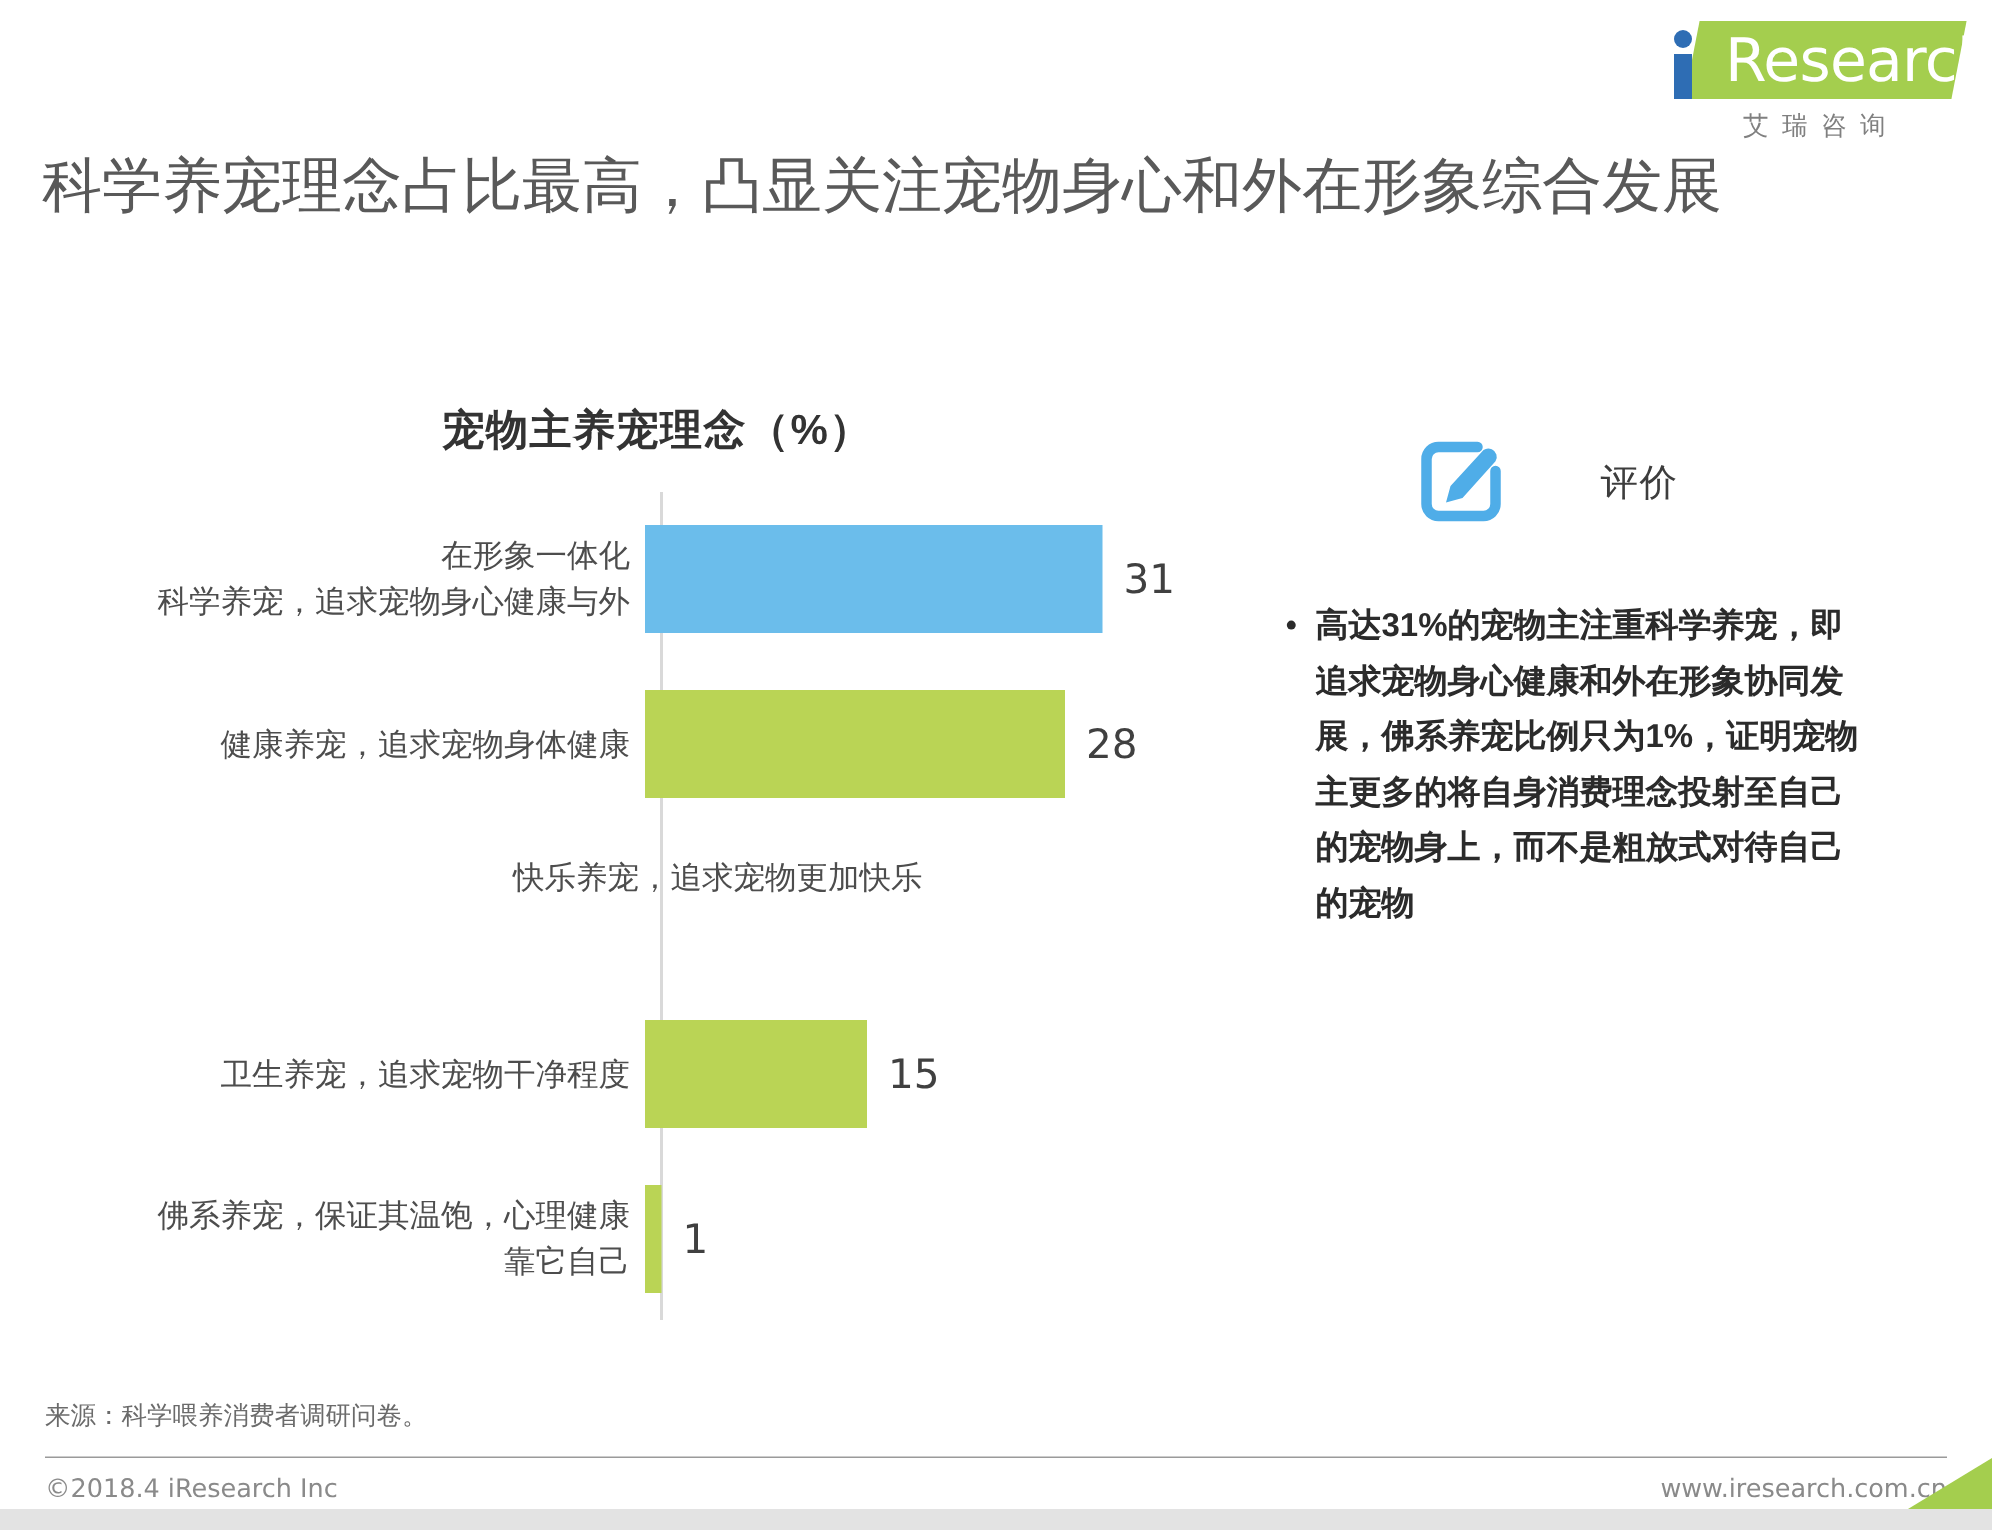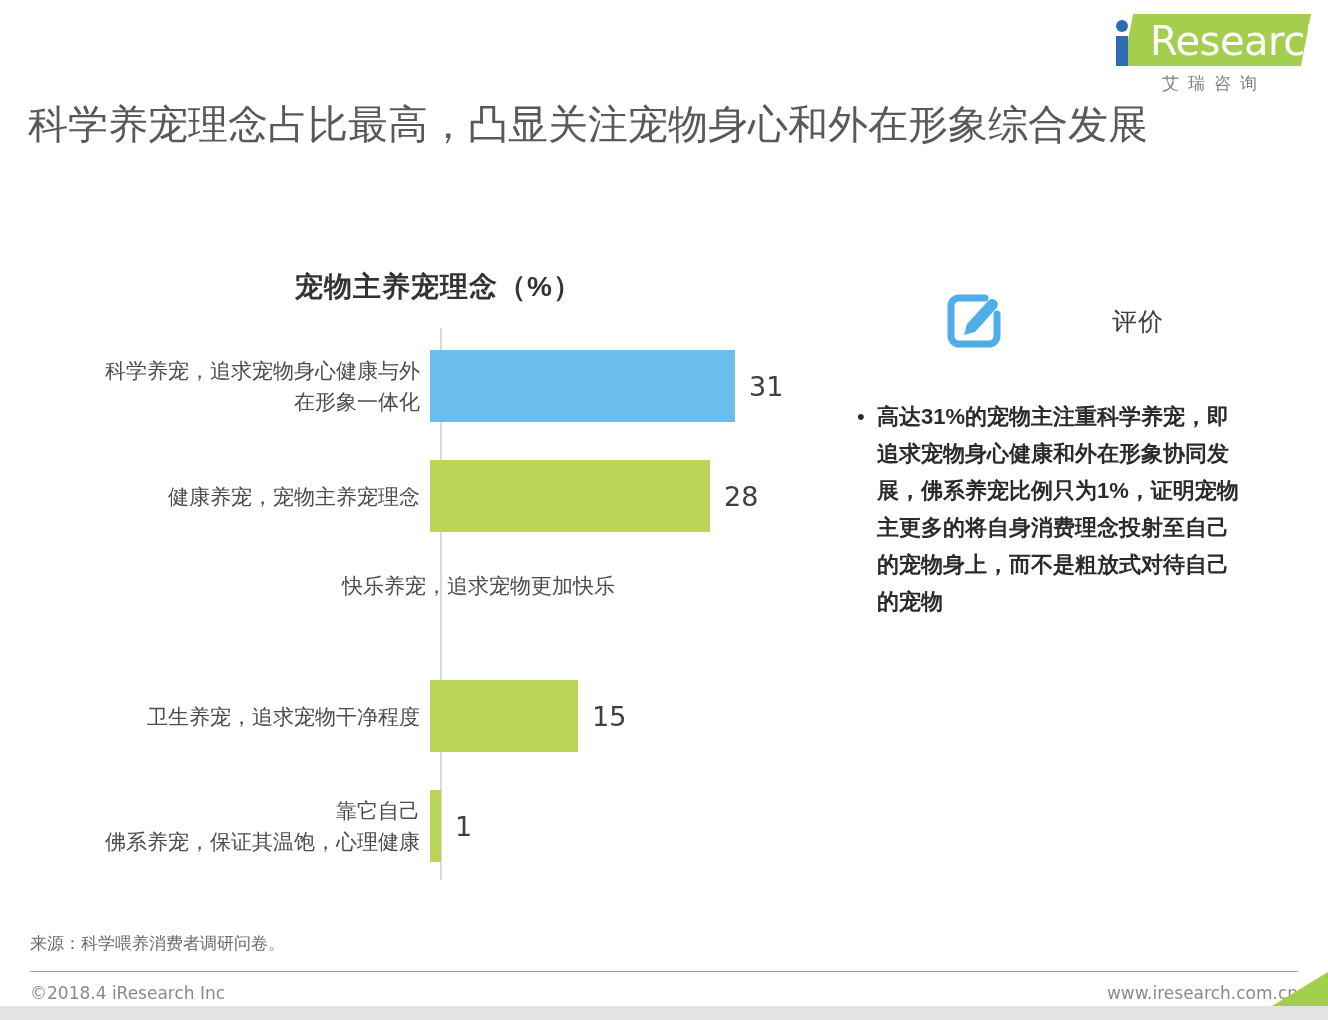--- a/index.html
+++ b/index.html
@@ -179,21 +179,20 @@
   .comment-panel {
     position: absolute;
     left: 845px;
     top: 292px;
     width: 470px;
   }
   .comment-head {
     display: flex;
     align-items: center;
     padding-left: 100px;
-    gap: 45px;
   }
   .edit-icon {
     width: 58px;
     height: 58px;
     flex: none;
   }
   .comment-head-label {
     margin-left: 64px;
     font-size: 25px;
     color: #3d3d3d;
@@ -287,32 +286,32 @@
 
   <div class="headline">科学养宠理念占比最高，凸显关注宠物身心和外在形象综合发展</div>
 
   <div class="chart-title">宠物主养宠理念（%）</div>
 
   <div class="chart">
     <div class="axis-line"></div>
 
     <div class="bar-row" style="top:22px;height:72px;">
       <div class="bar-label">
+        <div>在形象一体化</div>
         <div>科学养宠，追求宠物身心健康与外</div>
-        <div>在形象一体化</div>
       </div>
       <div class="bar-wrap">
         <div class="bar blue" style="width: 305px; background: rgb(107, 189, 235); height: 72px;"></div>
         <div class="bar-value">31</div>
       </div>
     </div>
 
     <div class="bar-row" style="top:132px;height:72px;">
       <div class="bar-label">
-        <div>健康养宠，宠物主养宠理念</div>
+        <div>健康养宠，追求宠物身体健康</div>
       </div>
       <div class="bar-wrap">
         <div class="bar" style="width: 280px; background: rgb(186, 212, 85); height: 72px;"></div>
         <div class="bar-value">28</div>
       </div>
     </div>
 
     <div class="bar-row" style="top:242px;height:72px;flex-direction:column;">
       <div class="bar-label">
         <div>快乐养宠，追求宠物更加快乐</div>
@@ -324,22 +323,22 @@
         <div>卫生养宠，追求宠物干净程度</div>
       </div>
       <div class="bar-wrap">
         <div class="bar" style="width: 148px; background: rgb(186, 212, 85); height: 72px;"></div>
         <div class="bar-value">15</div>
       </div>
     </div>
 
     <div class="bar-row" style="top:462px;height:72px;">
       <div class="bar-label">
+        <div>佛系养宠，保证其温饱，心理健康</div>
         <div>靠它自己</div>
-        <div>佛系养宠，保证其温饱，心理健康</div>
       </div>
       <div class="bar-wrap">
         <div class="bar" style="width: 11px; background: rgb(186, 212, 85); height: 72px;"></div>
         <div class="bar-value">1</div>
       </div>
     </div>
   </div>
 
   <div class="comment-panel">
     <div class="comment-head">

